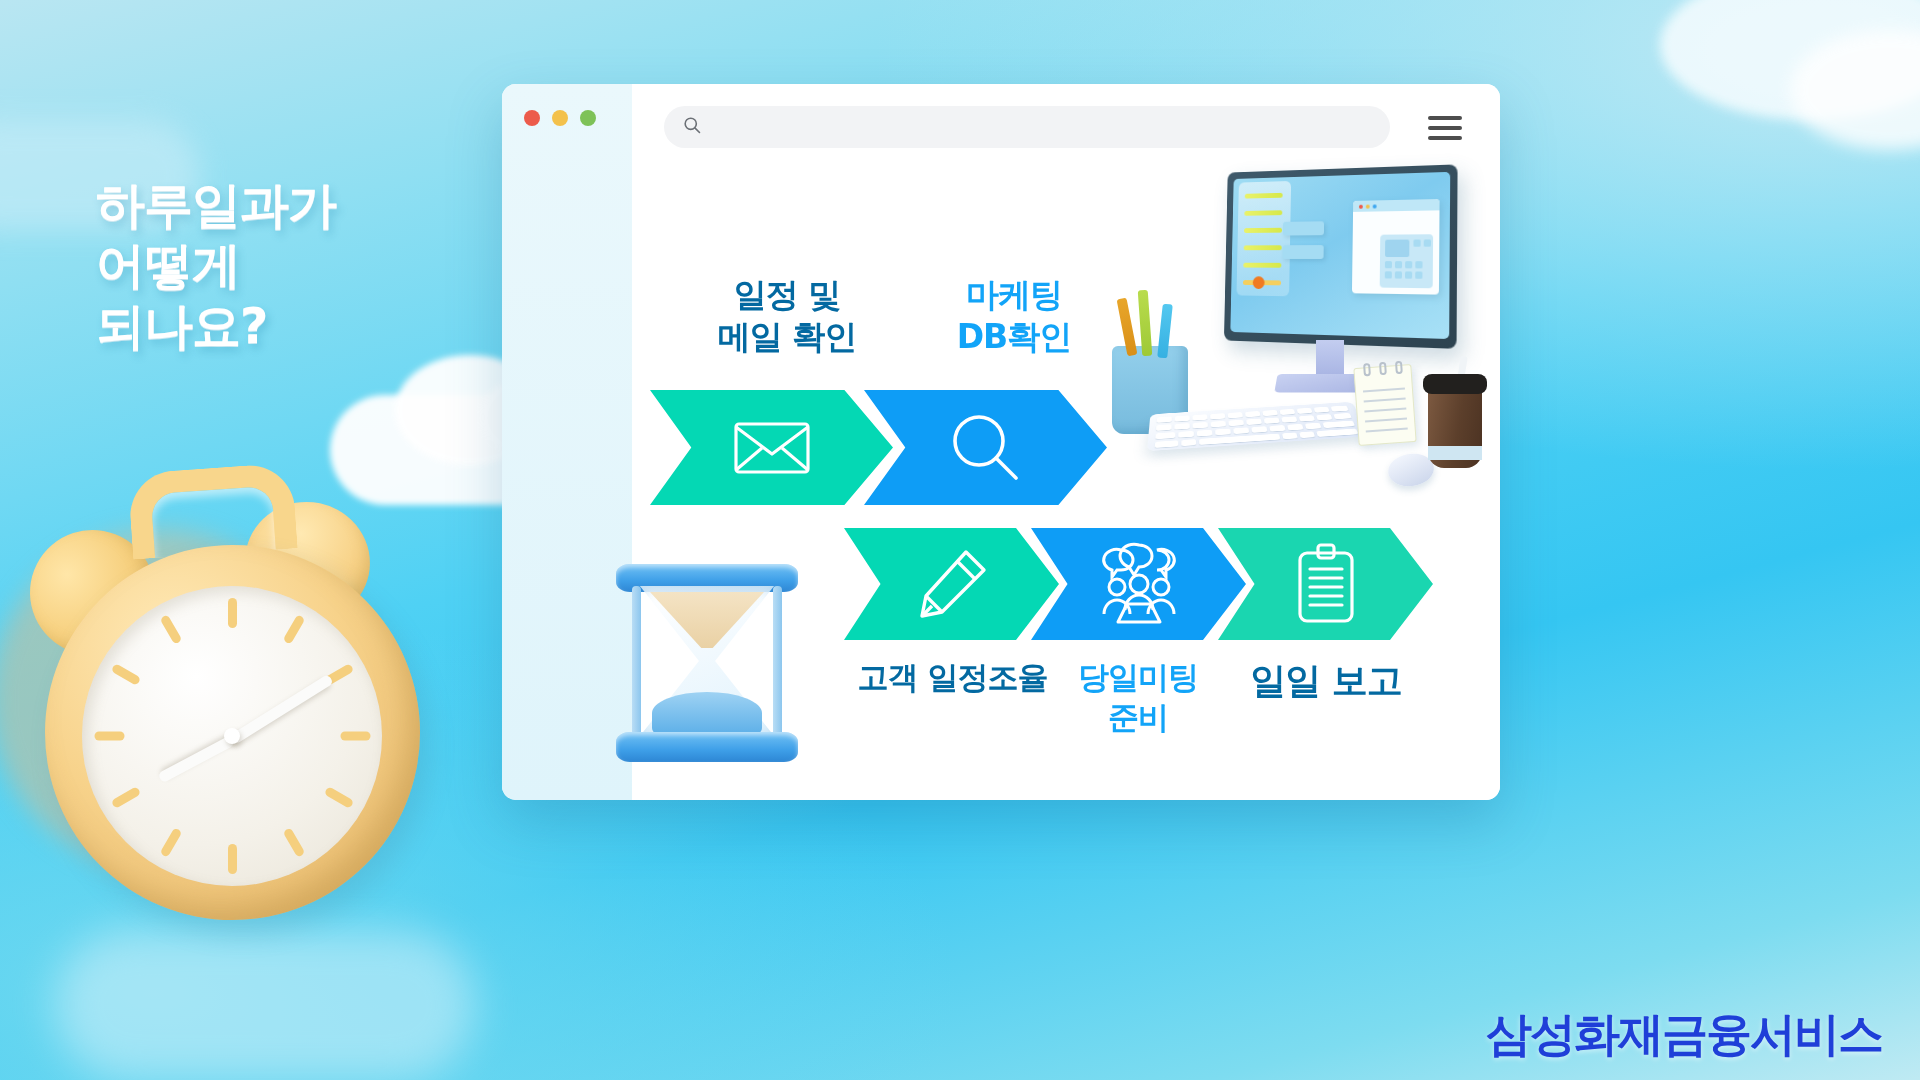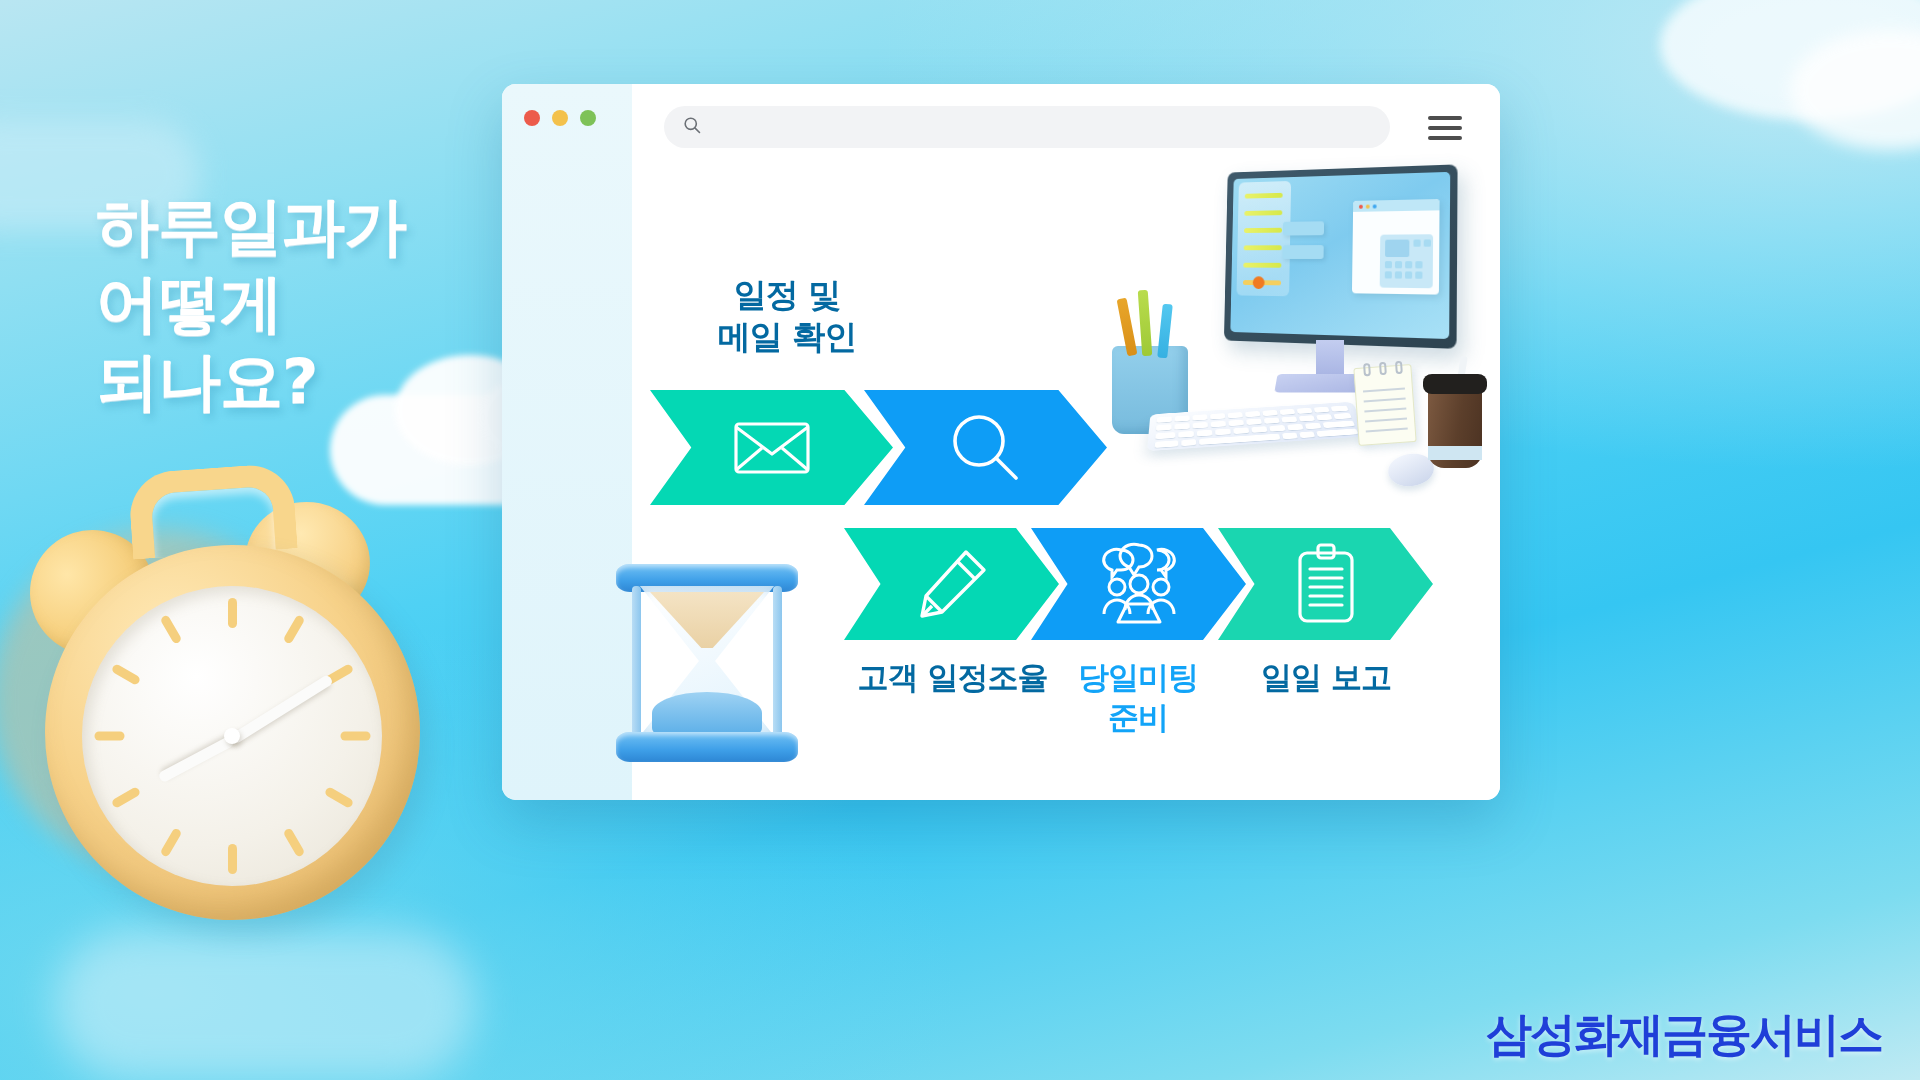--- a/index.html
+++ b/index.html
@@ -18,22 +18,22 @@
   .c1 { left:1660px; top:-30px; width:300px; height:150px; border-radius:50%; background:#f2fbfe; filter:blur(6px); opacity:.9;}
   .c2 { left:1790px; top:30px; width:200px; height:120px; background:#fff; filter:blur(8px); opacity:.8;}
   .c3 { left:330px; top:395px; width:300px; height:110px; border-radius:60px; background:#fff; filter:blur(3px); opacity:.95;}
   .c4 { left:395px; top:355px; width:150px; height:110px; border-radius:50%; background:#fff; filter:blur(3px); opacity:.95;}
   .c5 { left:480px; top:375px; width:110px; height:85px; border-radius:50%; background:#fff; filter:blur(3px); opacity:.95;}
   .c6 { left:-60px; top:120px; width:260px; height:110px; border-radius:60px; background:#cdeef8; filter:blur(14px); opacity:.55;}
   .c7 { left:55px; top:930px; width:420px; height:150px; border-radius:80px; background:#d9f2fa; filter:blur(20px); opacity:.5;}
 
   
   .headline {
-    position:absolute; left:96px; top:188px; width:420px;
-    color:#ffffff; font-weight:800; font-size:63px; line-height:1.23;
+    position:absolute; left:96px; top:176px; width:420px;
+    color:#ffffff; font-weight:800; font-size:49px; line-height:1.23;
     letter-spacing:-1px;
     text-shadow:3px 5px 9px rgba(40,140,180,.33), 0 1px 0 rgba(255,255,255,.8);
     white-space:pre-line;
   }
 
   
   .clock-wrap { position:absolute; left:-10px; top:440px; width:470px; height:520px; }
   .clock-shadow {
     position:absolute; left:0px; top:90px; width:340px; height:340px;
     border-radius:50%; background:rgba(205,190,150,.55); filter:blur(12px);
@@ -301,20 +301,22 @@
     </div>
 
     <div class="hamburger">
       <span></span>
         <span></span>
         <span></span>
     </div>
 
     <div class="flow-label lbl-teal" style="left:40px; top:190px; width:230px; font-size:33px;">일정 및
 메일 확인</div>
+    <div class="flow-label lbl-blue" style="left:272px; top:190px; width:220px; font-size:33px;">마케팅
+DB확인</div>
 
     <div class="chev chev-teal" style="left:18px; top:306px; width:243px; height:115px;">
       <svg width="78" height="58" viewBox="0 0 78 58">
         <rect x="3" y="5" width="72" height="48" rx="3" fill="none" stroke="#fff" stroke-width="3.2"></rect>
         <path d="M3 8 L39 35 L75 8" fill="none" stroke="#fff" stroke-width="3.2" stroke-linejoin="round"></path>
         <path d="M3 51 L29 29" fill="none" stroke="#fff" stroke-width="3.2"></path>
         <path d="M75 51 L49 29" fill="none" stroke="#fff" stroke-width="3.2"></path>
       </svg>
     </div>
     <div class="chev chev-blue" style="left:232px; top:306px; width:243px; height:115px;">
@@ -354,21 +356,21 @@
         <line x1="16" y1="35" x2="48" y2="35" stroke="#fff" stroke-width="3.2" stroke-linecap="round"></line>
         <line x1="16" y1="44" x2="48" y2="44" stroke="#fff" stroke-width="3.2" stroke-linecap="round"></line>
         <line x1="16" y1="53" x2="48" y2="53" stroke="#fff" stroke-width="3.2" stroke-linecap="round"></line>
         <line x1="16" y1="62" x2="48" y2="62" stroke="#fff" stroke-width="3.2" stroke-linecap="round"></line>
       </svg>
     </div>
 
     <div class="flow-label lbl-blue" style="left:400px; top:574px; width:212px; font-size:31px;">당일미팅
 준비</div>
     <div class="flow-label lbl-teal" style="left:208px; top:574px; width:225px; font-size:31px;">고객 일정조율</div>
-    <div class="flow-label lbl-teal" style="left:588px; top:574px; width:212px; font-size:31px;">일일 보고</div>
+    <div class="flow-label lbl-teal" style="left:588px; top:574px; width:212px; font-size:36px;">일일 보고</div>
 
   </div>
 </div>
 
 <div class="hourglass">
   <div class="hg-cap hg-top"></div>
   <div class="hg-post hg-post-l"></div>
   <div class="hg-post hg-post-r"></div>
   <div class="hg-glass"></div>
   <div class="hg-sand-top"></div>

